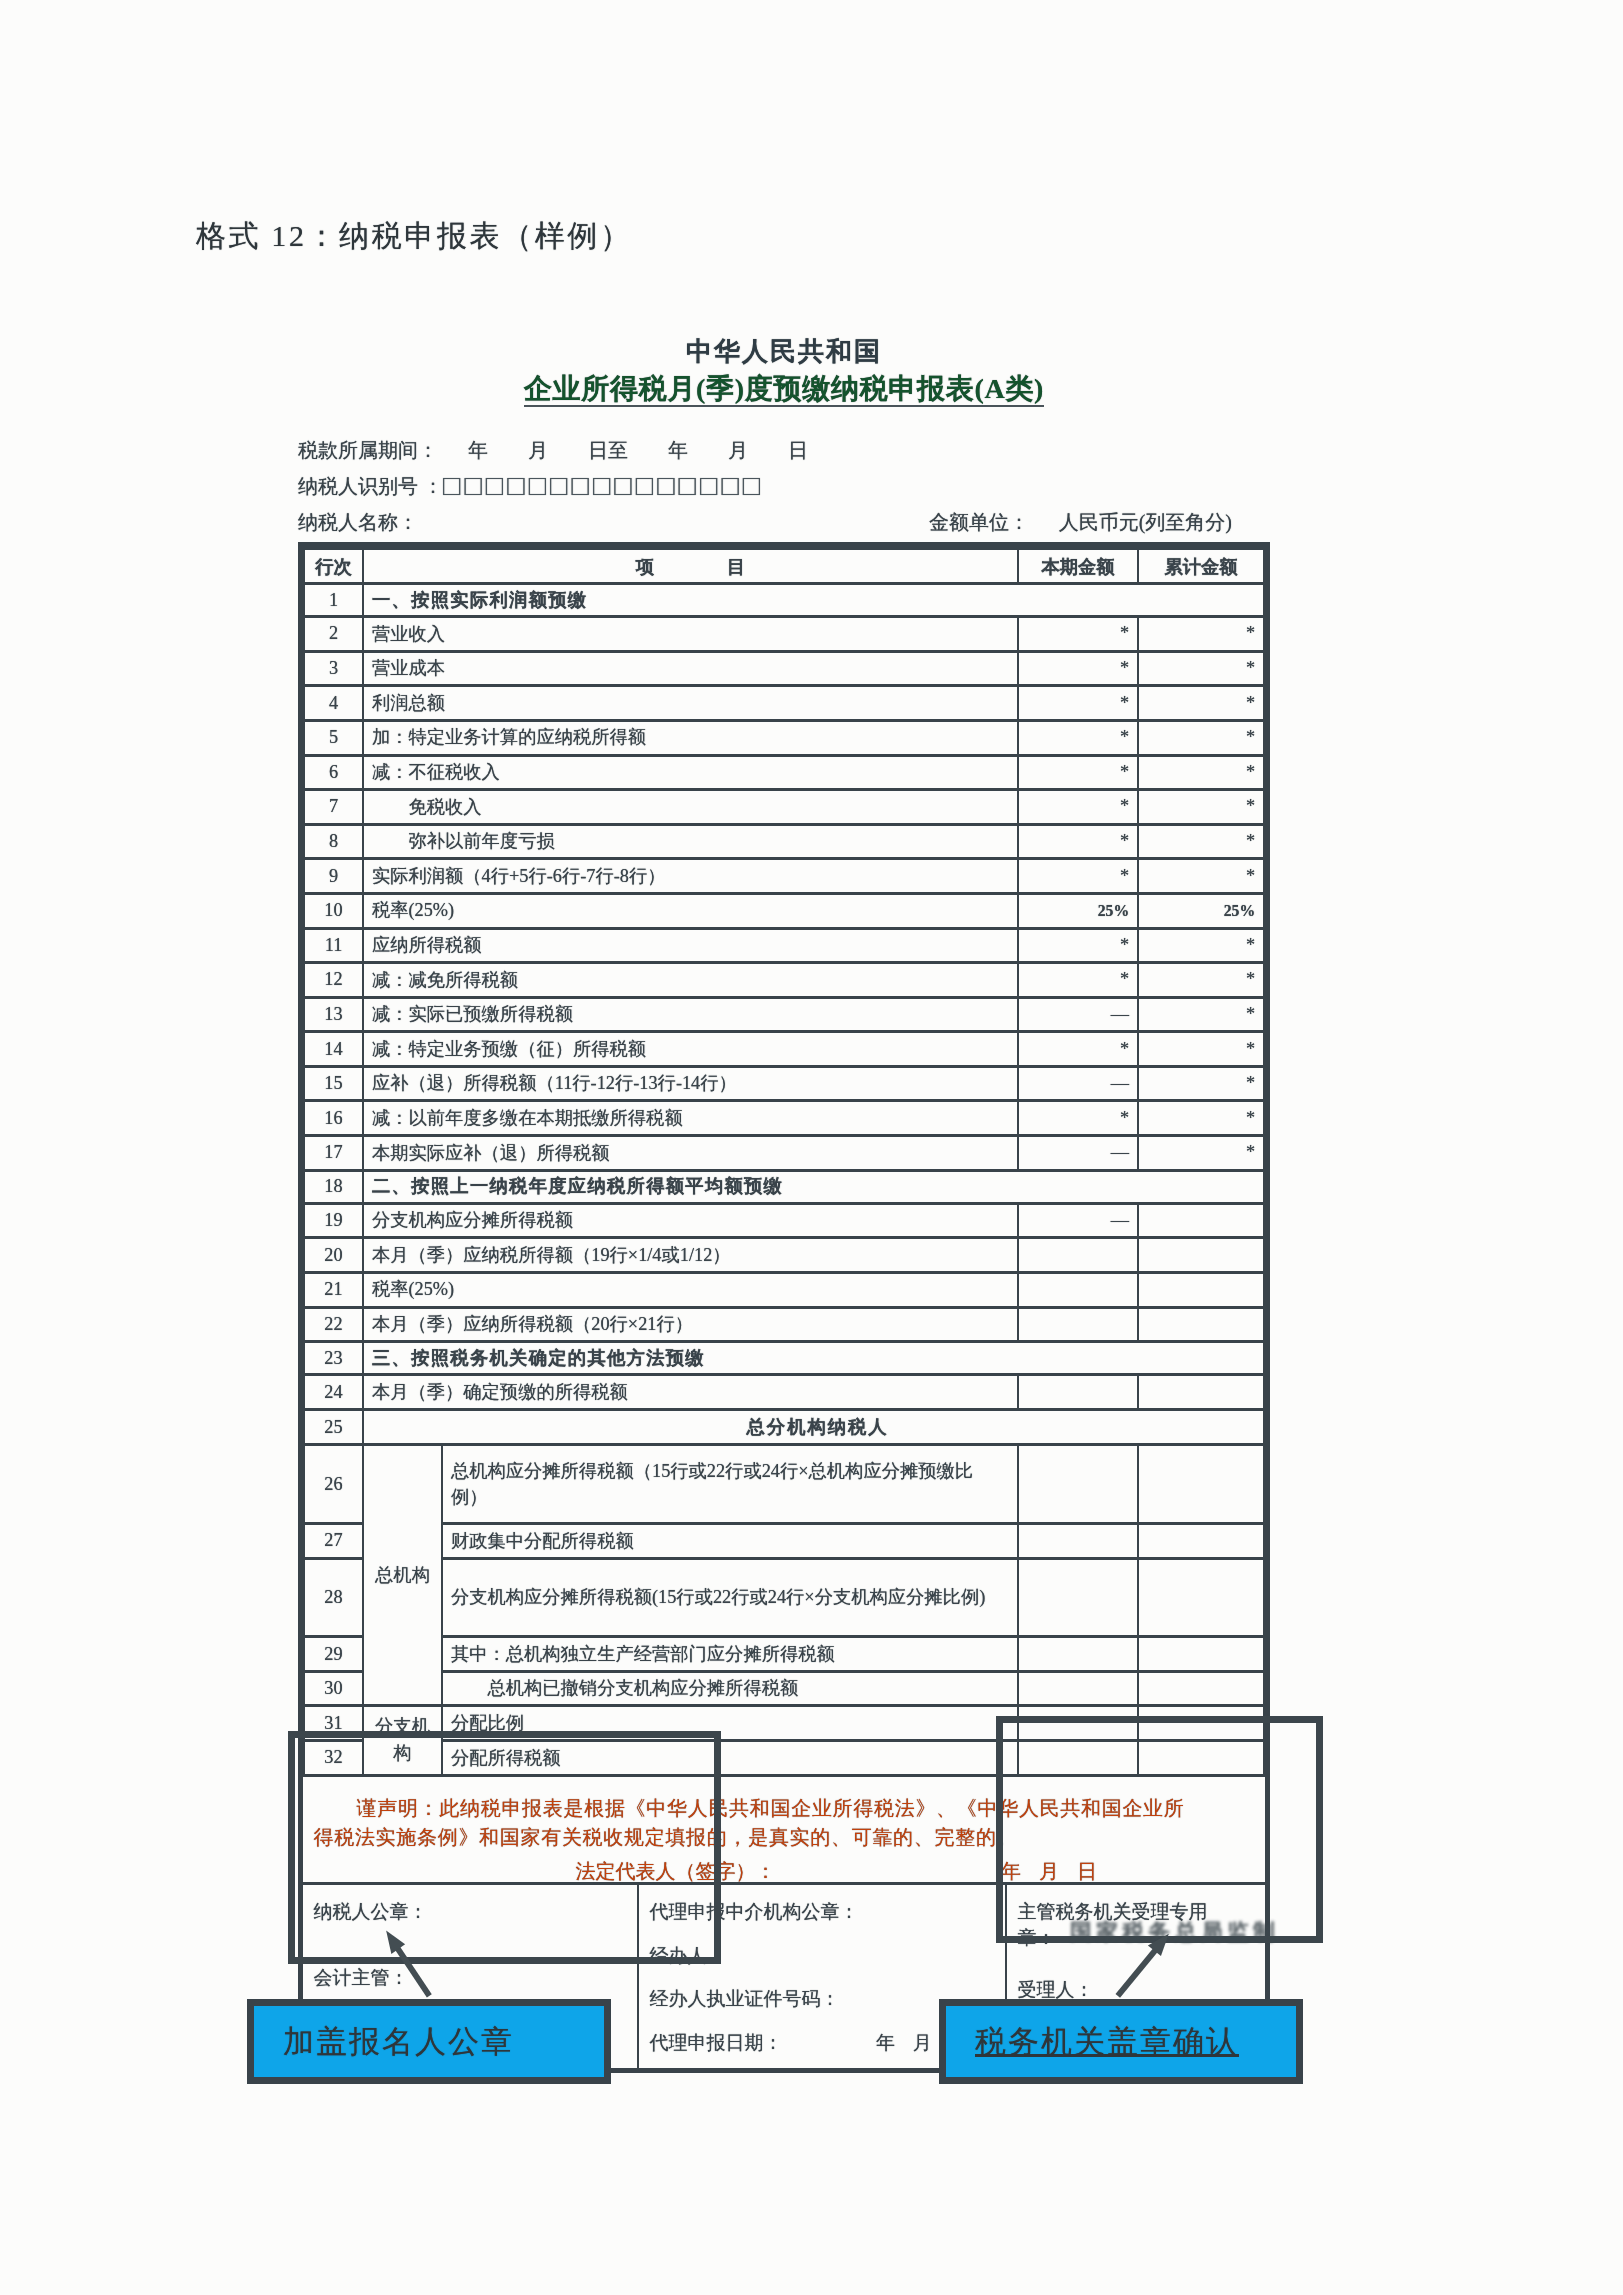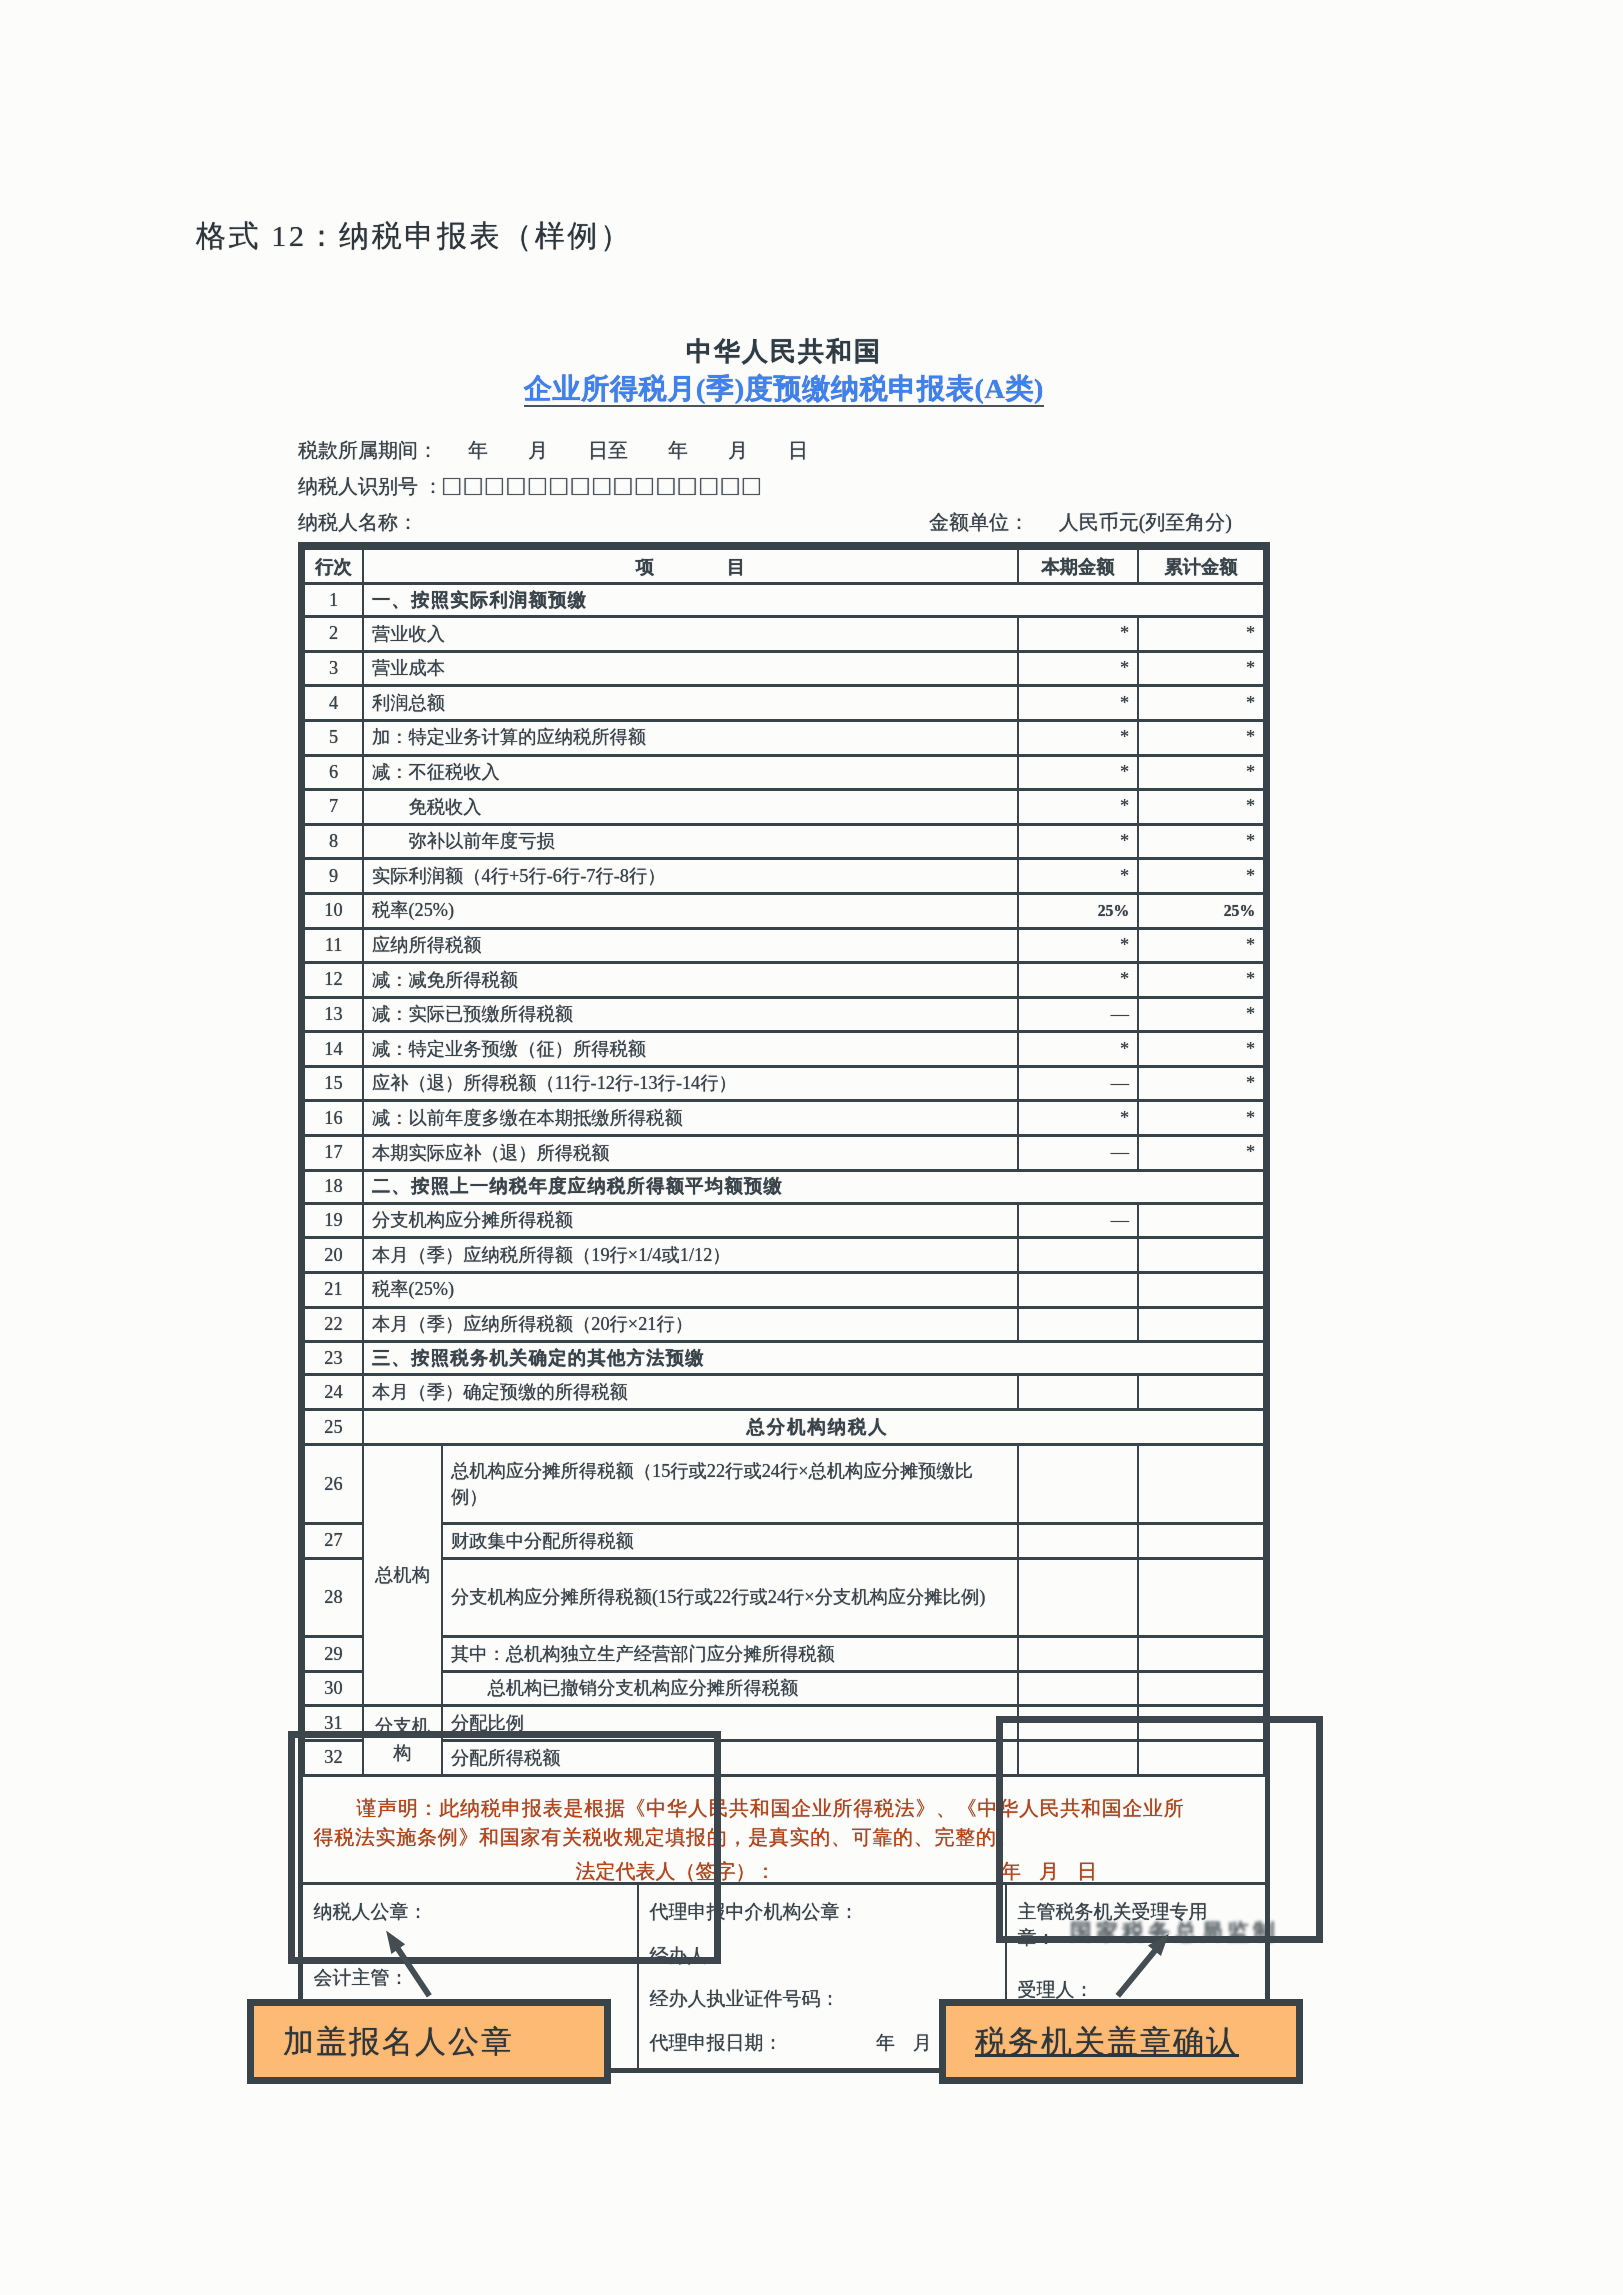--- a/index.html
+++ b/index.html
@@ -13,21 +13,21 @@
   
   .page-heading{
     position:absolute;left:196px;top:216px;
     font-size:30px;letter-spacing:2.6px;color:#2e363b;
   }
   
   .form{
     position:absolute;left:298px;top:298px;width:972px;
   }
   .title1{ text-align:center;margin-top:38px;font-size:26px;font-weight:bold;line-height:31px;letter-spacing:2px;color:#2f3c44;}
-  .title2{ text-align:center;margin-top:3.9px;font-size:28px;font-weight:bold;line-height:35px;letter-spacing:0.7px;color:#3b82f6;}
+  .title2{ text-align:center;margin-top:3.9px;font-size:28px;font-weight:bold;line-height:35px;letter-spacing:0.7px;color:#14532d;}
   .title2 span{ border-bottom:2px solid #4a545a;padding-bottom:1.3px;}
   .fields{ margin-top:26px;font-size:20px;color:#39434a;}
   .fieldline{ height:36px;line-height:36px;white-space:nowrap;display:flex;align-items:center;}
   .fieldline .gap{ display:inline-block;width:30px;}
   .idboxes{ font-size:29px;letter-spacing:3.9px;color:#4a555c;line-height:33px;}
   .unitwrap{ margin-left:auto;padding-right:38px;}
   
   .outerbox{ border:5.2px solid #39434a;margin-top:2.6px;}
   table.main{ border-collapse:collapse;width:100%;table-layout:fixed;}
   table.main td,table.main th{
@@ -64,21 +64,21 @@
   .sigline .dval2{ margin-left:auto;padding-right:19.6px;letter-spacing:6.5px;}
   .sigline .dinline{ letter-spacing:3.9px;}
   
   .hibox{ position:absolute;border:7.2px solid #3c464c;background:transparent;}
   .hibox-left{ left:288px;top:1731px;width:419px;height:219px;}
   .hibox-right{ left:996px;top:1716px;width:313px;height:213px;}
   
   .issuer{ position:absolute;left:1070px;top:1917px;font-size:21.6px;font-weight:bold;
     letter-spacing:4.6px;color:#3f4a50;filter:blur(1.6px);opacity:.82;}
   
-  .callout{ position:absolute;width:364px;height:85px;border:7.2px solid #39434a;background:#fdba74;
+  .callout{ position:absolute;width:364px;height:85px;border:7.2px solid #39434a;background:#0ea5e9;
     font-size:31px;letter-spacing:2px;color:#2e363b;display:flex;align-items:center;padding-left:29px;box-sizing:border-box;}
   .callout-left{ left:247px;top:1999px;}
   .callout-right{ left:939px;top:1999px;text-decoration:underline;}
   .arrows{ position:absolute;left:0;top:0;pointer-events:none;}
 </style>
 </head>
 <body>
 
 <div class="page-heading scan">格式 12：纳税申报表（样例）</div>
 

